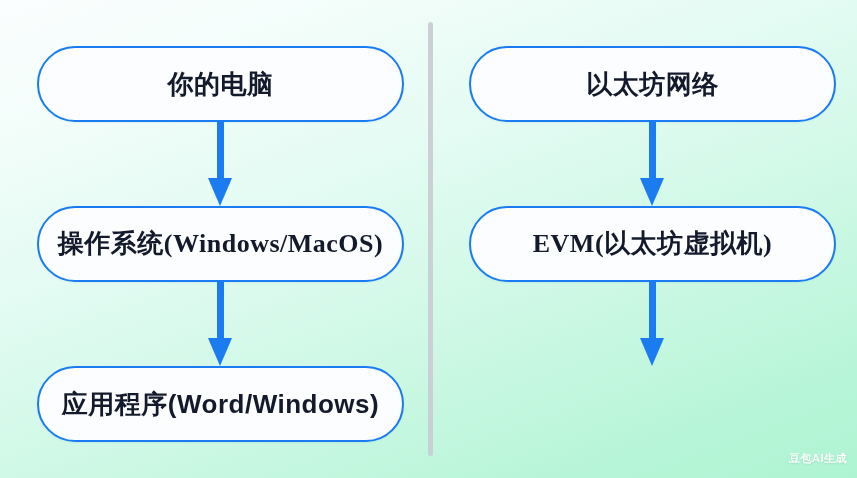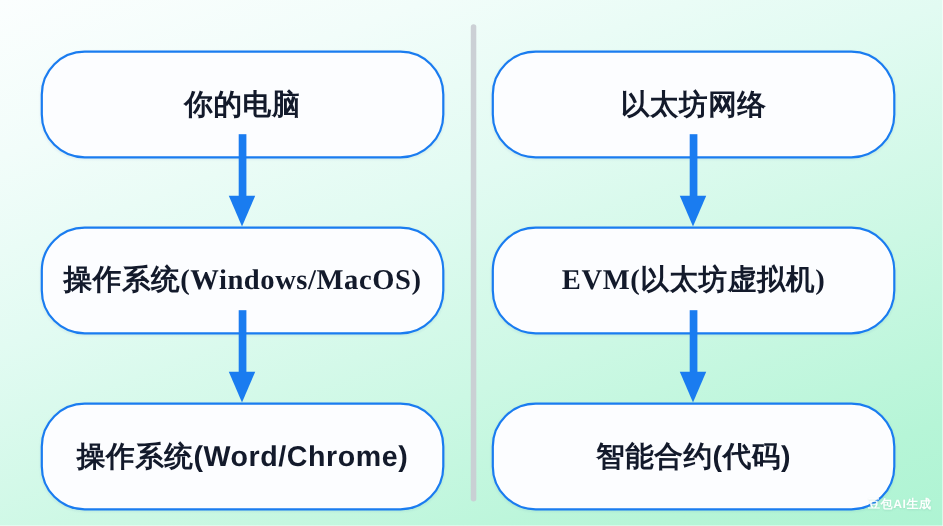--- a/index.html
+++ b/index.html
@@ -38,27 +38,27 @@
     opacity: .95;
   }
 
   .column {
     position: absolute;
     top: 0;
     width: 400px;
     height: 478px;
   }
   .column.left  { left: 20px; }
-  .column.right { left: 430px; }
+  .column.right { left: 452px; }
 
   .node {
     position: absolute;
     left: 17px;
     width: 367px;
-    height: 98px;
+    height: 76px;
     box-sizing: border-box;
     border: 2.5px solid #1a7cf0;
     border-radius: 40px;
     background: #fcfdff;
     display: flex;
     align-items: center;
     justify-content: center;
     box-shadow: 0 1px 2px rgba(30,90,160,.07);
   }
   .node .node-label {
@@ -136,21 +136,21 @@
     <div class="node n1">
       <span class="node-label">操作系统(Windows/MacOS)</span>
     </div>
 
     <div class="arrow a1">
       <div class="shaft"></div>
       <div class="head"></div>
     </div>
 
     <div class="node n2">
-      <span class="node-label">操作系统(Word/Chrome)</span>
+      <span class="node-label">应用程序(Word/Windows)</span>
     </div>
   </div>
 
   <div class="column right">
 
     <div class="node n0">
       <span class="node-label">以太坊网络</span>
     </div>
 
     <div class="arrow a0">
@@ -160,20 +160,17 @@
 
     <div class="node n1">
       <span class="node-label">EVM(以太坊虚拟机)</span>
     </div>
 
     <div class="arrow a1">
       <div class="shaft"></div>
       <div class="head"></div>
     </div>
 
-    <div class="node n2">
-      <span class="node-label">智能合约(代码)</span>
-    </div>
   </div>
 
   <div class="watermark">豆包AI生成</div>
 
 </div>
 
 </body></html>

